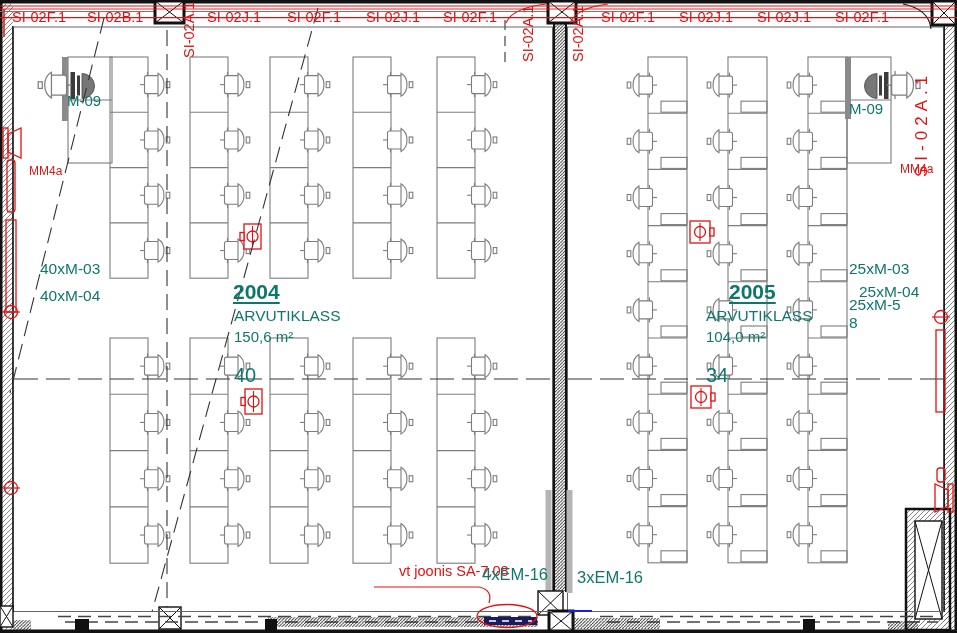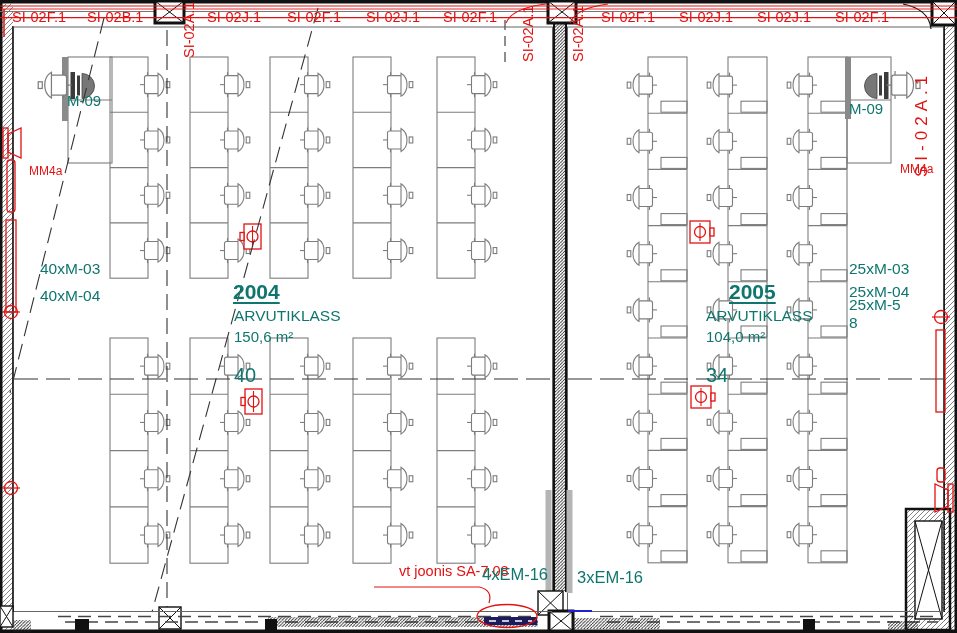--- a/index.html
+++ b/index.html
@@ -875,21 +875,21 @@
   <div class="lbl blue room-name" style="left:706px;top:308px;">ARVUTIKLASS</div>
   <div class="lbl blue room-area" style="left:706px;top:329px;">104,0 m²</div>
   <div class="lbl blue room-seats" style="left:706px;top:349px;">34</div>
 
   <div class="lbl blue mlabel" style="left:67px;top:93px;">M-09</div>
   <div class="lbl blue mlabel" style="left:849px;top:101px;">M-09</div>
 
   <div class="lbl blue eq" style="left:40px;top:261px;">40xM-03</div>
   <div class="lbl blue eq" style="left:40px;top:288px;">40xM-04</div>
   <div class="lbl blue eq" style="left:849px;top:261px;">25xM-03</div>
-  <div class="lbl blue eq" style="left:849px;top:284px;">25xM-04</div>
+  <div class="lbl blue eq" style="left:849px;top:284px;padding-left:10px;">25xM-04</div>
   <div class="lbl blue eq" style="left:849px;top:297px;">25xM-5</div>
   <div class="lbl blue eq" style="left:849px;top:315px;">8</div>
 
   <div class="lbl red wall-marker" style="left:29px;top:165px;">MM4a</div>
   <div class="lbl red wall-marker" style="left:900px;top:163px;">MM4a</div>
 
   <div class="lbl red note" style="left:375px;top:564px;margin-left:24px;">vt joonis SA-7.08</div>
   <div class="lbl blue em" style="left:482px;top:566px;">4xEM-16</div>
   <div class="lbl blue em" style="left:577px;top:569px;">3xEM-16</div>
 

